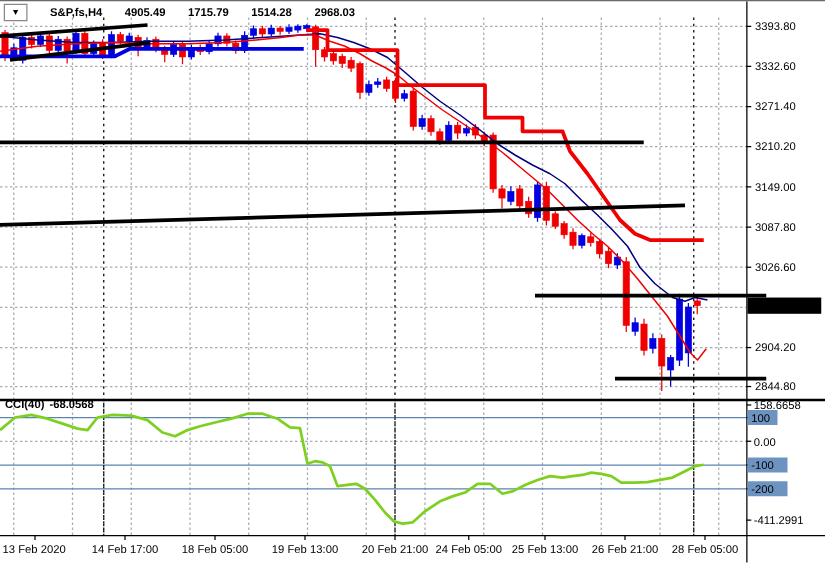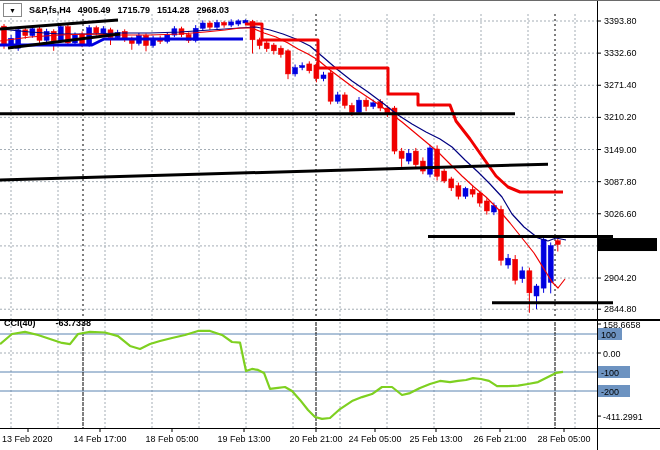--- a/index.html
+++ b/index.html
@@ -1,24 +1,24 @@
 <!DOCTYPE html>
 <html><head>
 <meta charset="utf-8">
 <style>
   html,body{margin:0;padding:0;background:#fff;width:660px;height:450px;overflow:hidden;
     font-family:"Liberation Sans",sans-serif;}
   #wrap{position:relative;width:660px;height:450px;background:#fff;border-top:1px solid #6a6a6a;}
   #chart-svg{position:absolute;left:0;top:0;}
-  #title-bar{position:absolute;left:3px;top:2px;display:flex;align-items:center;gap:7px;
+  #title-bar{position:absolute;left:3px;top:2px;display:flex;align-items:center;gap:18px;
     font-size:9px;font-weight:700;color:#000;white-space:nowrap;}
   #sym-btn{width:17px;height:12px;border:1px solid #888;background:#fff;display:flex;
     align-items:center;justify-content:center;font-size:7px;line-height:1;color:#000;}
   #cci-label{position:absolute;left:4px;top:317px;font-size:9px;font-weight:700;color:#000;
-    display:flex;gap:20px;white-space:nowrap;}
+    display:flex;gap:4px;white-space:nowrap;}
   text{font-family:"Liberation Sans",sans-serif;font-size:9px;fill:#000;}
 </style>
 </head>
 <body>
 
 <div id="wrap">
   <svg id="chart-svg" width="660" height="450">
       <defs>
         <clipPath id="mainClip">
           <rect x="0" y="13" width="597" height="306"></rect>
@@ -467,15 +467,15 @@
     </span>
     <span>S&amp;P,fs,H4</span>
     <span>4905.49</span>
     <span>1715.79</span>
     <span>1514.28</span>
     <span>2968.03</span>
   </div>
 
   <div id="cci-label">
     <span>CCI(40)</span>
-    <span>-63.7338</span>
+    <span>-68.0568</span>
   </div>
 </div>
 
 </body></html>

